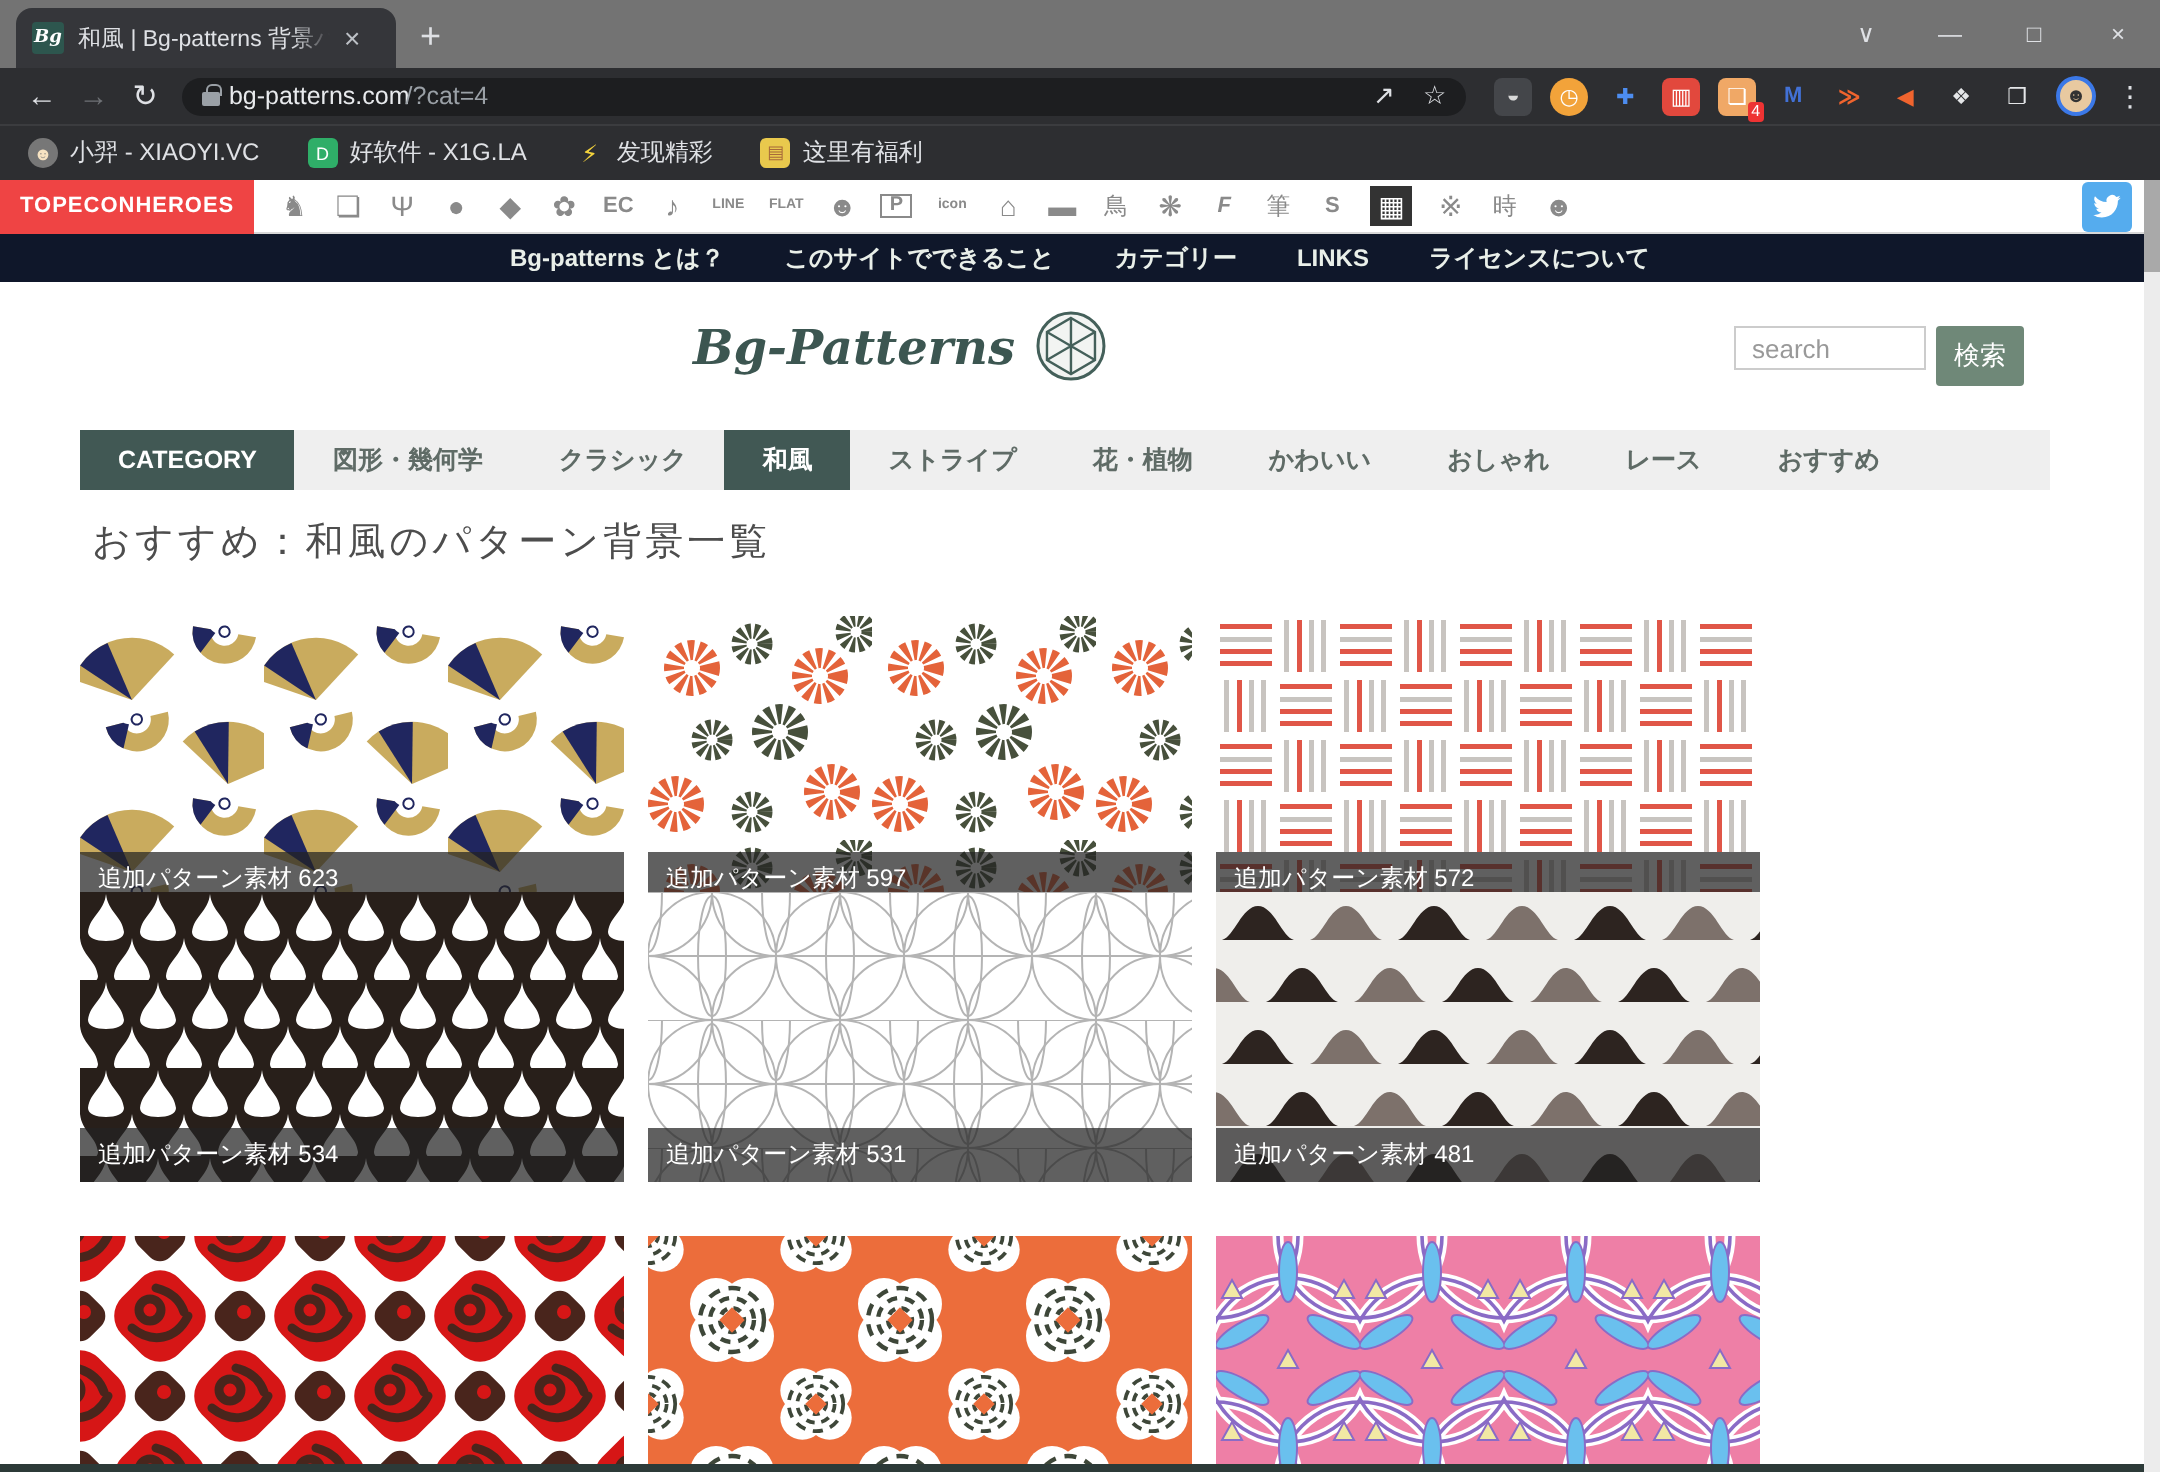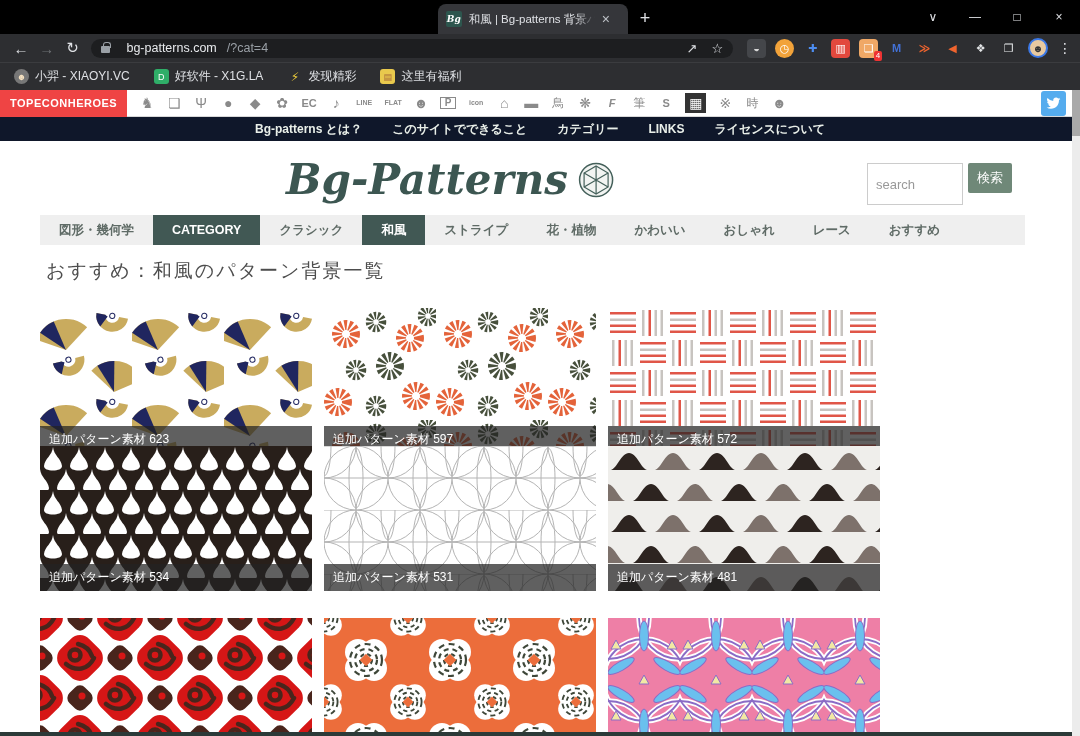--- a/index.html
+++ b/index.html
@@ -1,38 +1,38 @@
 <!DOCTYPE html>
 <html><head>
 <meta charset="utf-8">
 <style>
   * { margin:0; padding:0; box-sizing:border-box; }
   html,body { width:1080px; height:736px; overflow:hidden; }
   body { font-family:"Liberation Sans","DejaVu Sans",sans-serif; background:#1f2021; }
   .window { position:relative; width:1080px; height:736px; background:#1f2021; }
 
   
-  .tabstrip { position:relative; height:34px; background:#000000; display:flex; align-items:flex-end;justify-content:center; }
+  .tabstrip { position:relative; height:34px; background:#737373; display:flex; align-items:flex-end; }
   .tab { display:flex; align-items:center; gap:7px; width:190px; height:30px; margin-left:8px;
          background:#35363a; border-radius:8px 8px 0 0; padding:0 8px; }
   .favicon { width:16px; height:16px; background:#2d564e; color:#fff; font-family:"DejaVu Serif","Liberation Serif",serif;
              font-style:italic; font-weight:bold; font-size:9px; display:flex; align-items:center; justify-content:center; border-radius:2px; flex:none; }
   .tab-title { color:#dfe1e5; font-size:11.5px; white-space:nowrap; overflow:hidden; width:126px;
                -webkit-mask-image:linear-gradient(90deg,#000 85%,transparent); }
   .tab-close { color:#bdc1c6; font-size:14px; line-height:1; cursor:pointer; }
   .newtab-btn { color:#dfe1e5; font-size:18px; margin-left:12px; margin-bottom:5px; }
   .win-controls { position:absolute; right:0; top:0; height:34px; display:flex; }
   .win-btn { width:42px; height:34px; color:#dfe1e5; display:flex; align-items:center; justify-content:center; font-size:12px; }
 
   
   .toolbar { height:28px; background:#2d2e31; display:flex; align-items:center; padding:0 8px; }
   .nav-btn { color:#dfe1e5; font-size:15px; width:26px; text-align:center; }
   .nav-btn.dim { color:#6e7175; }
   .omnibox { display:flex; align-items:center; height:19px; width:646px; margin-left:6px; background:#1d1e20;
-             border-radius:12px; padding:0 10px; gap:16px; }
+             border-radius:12px; padding:0 10px; gap:4px; }
   .lock { width:9px; height:7px; background:#9aa0a6; border-radius:1px; position:relative; margin-top:3px; flex:none; }
   .lock:before { content:""; position:absolute; top:-4px; left:1.5px; width:6px; height:5px;
                  border:1.5px solid #9aa0a6; border-bottom:none; border-radius:3px 3px 0 0; }
   .url-host { color:#e8eaed; font-size:12.5px; }
   .url-query { color:#9aa0a6; font-size:12.5px; margin-left:-6px; }
   .omni-actions { margin-left:auto; display:flex; gap:14px; color:#dfe1e5; font-size:13px; }
   .ext-row { display:flex; align-items:center; gap:9px; margin-left:14px; }
   .ext { width:19px; height:19px; border-radius:4px; display:flex; align-items:center; justify-content:center;
          font-size:11px; position:relative; flex:none; }
   .ext .badge { position:absolute; right:-4px; bottom:-3px; background:#e33; color:#fff; font-size:8px;
@@ -62,23 +62,23 @@
              display:flex; align-items:center; justify-content:center; }
 
   .site-nav { position:absolute; top:27px; left:0; right:0; height:24px; background:#0f172a;
               display:flex; align-items:center; justify-content:center; gap:30px; }
   .site-nav span { color:#e9efe9; font-size:12px; font-weight:bold; }
 
   .site-header { position:absolute; top:51px; left:0; right:0; height:74px; background:#fff; }
   .logo-wrap { position:absolute; left:50%; top:14px; transform:translateX(-50%) translateX(-90px);
                display:flex; align-items:center; gap:10px; }
   .logo-text { font-family:"DejaVu Serif","Liberation Serif",serif; font-style:italic; font-weight:bold;
-               font-size:42px; color:#3c5651; }
+               font-size:24px; color:#3c5651; }
   .search-wrap { position:absolute; right:68px; top:22px; display:flex; gap:5px; }
-  .search-input { width:96px; height:42px; border:1px solid #ccc; padding:0 8px; font-size:13px; color:#444; }
+  .search-input { width:96px; height:22px; border:1px solid #ccc; padding:0 8px; font-size:13px; color:#444; }
   .search-input::placeholder { color:#999; }
   .search-btn { height:30px; width:44px; background:#6f8878; color:#fff; border:none; font-size:13px; border-radius:2px; }
 
   .cat-bar { position:absolute; top:125px; left:40px; width:985px; height:30px; background:#efefef; display:flex; }
   .cat-tab { height:30px; line-height:30px; padding:0 19px; font-size:12.5px; font-weight:bold; color:#5f6b66; white-space:nowrap; }
   .cat-tab.active { background:#415854; color:#fff; }
 
   .page-heading { position:absolute; top:168px; left:46px; font-size:19px; color:#4d4d4d; letter-spacing:2px; }
 
   .grid { position:absolute; top:218px; left:40px; width:840px; }
@@ -218,22 +218,22 @@
           <path d="M18 4 v28 M6 11 l24 14 M30 11 L6 25" stroke="#44605a" stroke-width="1.2"></path>
         </svg>
       </div>
       <div class="search-wrap">
         <input class="search-input" placeholder="search" style="">
         <button class="search-btn">検索</button>
       </div>
     </div>
 
     <div class="cat-bar">
+      <div class="cat-tab active">CATEGORY</div>
       <div class="cat-tab">図形・幾何学</div>
-      <div class="cat-tab active">CATEGORY</div>
       <div class="cat-tab">クラシック</div>
       <div class="cat-tab active">和風</div>
       <div class="cat-tab">ストライプ</div>
       <div class="cat-tab">花・植物</div>
       <div class="cat-tab">かわいい</div>
       <div class="cat-tab">おしゃれ</div>
       <div class="cat-tab">レース</div>
       <div class="cat-tab">おすすめ</div>
     </div>
 

